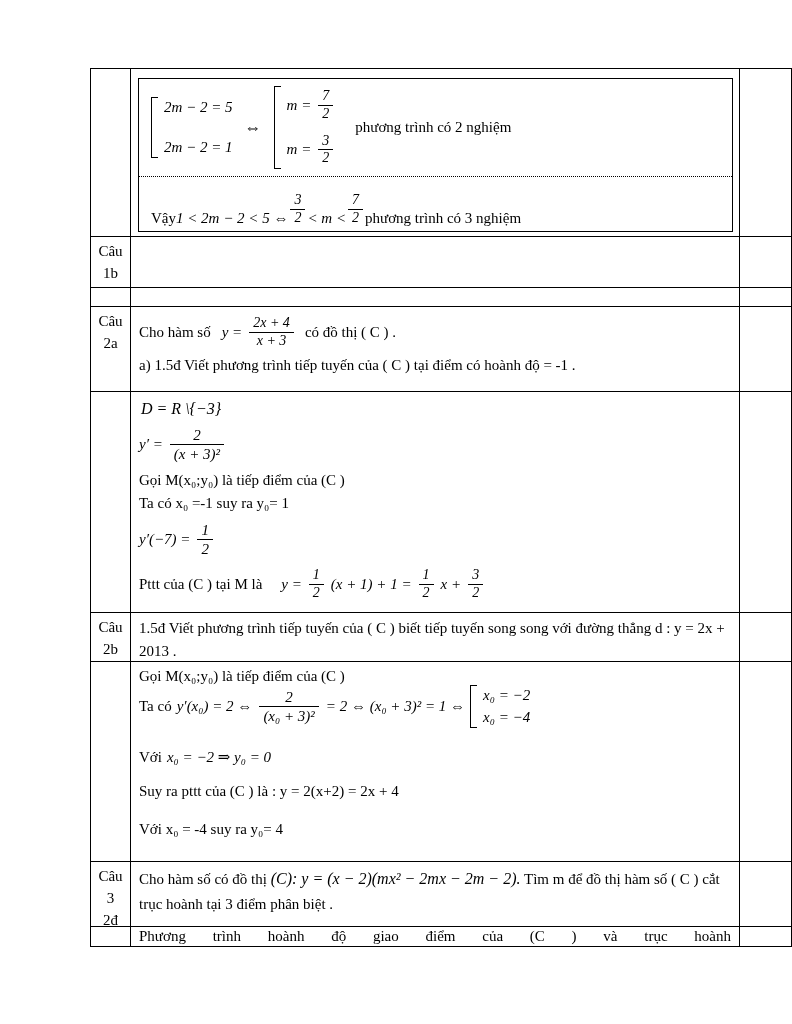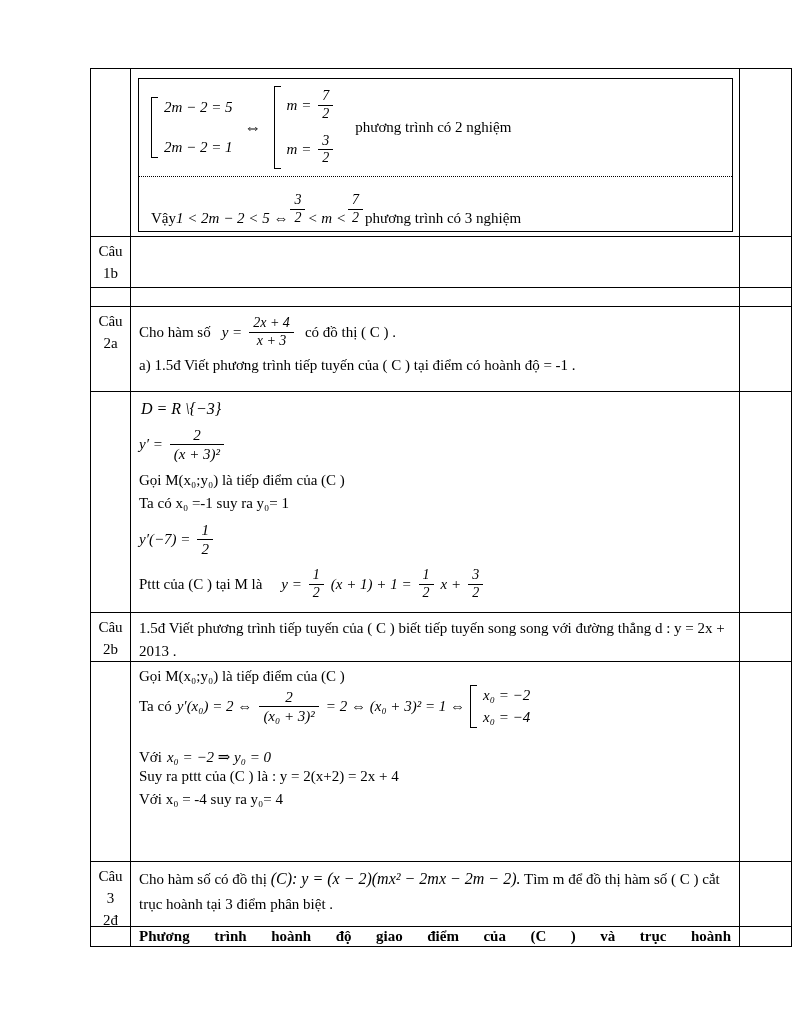--- a/index.html
+++ b/index.html
@@ -14,21 +14,21 @@
     position: absolute; left: 90px; top: 68px; width: 702px;
     border-top: 1px solid #000; border-left: 1px solid #000;
   }
   .tr { display: flex; }
   .td { border-right: 1px solid #000; border-bottom: 1px solid #000; overflow: hidden; }
   .c1 { width: 40px; flex: none; }
   .c2 { flex: 1 1 auto; min-width: 0; }
   .c3 { width: 52px; flex: none; }
   .r1 { height: 168px; } .r2 { height: 51px; } .r3 { height: 19px; }
   .r4 { height: 85px; }  .r5 { height: 221px; } .r6 { height: 49px; }
-  .r7 { height: 200px; } .r8 { height: 65px; }  .r9 { height: 20px; font-weight: bold; }
+  .r7 { height: 200px; } .r8 { height: 65px; }  .r9 { height: 20px; }
 
   .cau { text-align: center; font-size: 15px; line-height: 1.45; padding-top: 4px; }
   .content { padding: 2px 8px; font-size: 15px; }
   .txt { font-style: normal; }
   .math { font-style: italic; }
   .iff { font-style: normal; font-size: 17px; }
 
   .mline { display: flex; align-items: center; gap: 5px; flex-wrap: wrap; }
 
   .frac { display: inline-block; text-align: center; vertical-align: middle;
@@ -215,22 +215,22 @@
             <span class="sys-col" style="gap:5px">
               <span class="math">x₀ = −2</span>
               <span class="math">x₀ = −4</span>
             </span>
           </span>
         </div>
         <div class="mline" style="margin-top:20px">
           <span class="txt">Với</span>
           <span class="math">x₀ = −2 ⇒ y₀ = 0</span>
         </div>
-        <div class="txt" style="margin-top:2px">Suy ra pttt của (C ) là : y = 2(x+2) = 2x + 4</div>
-        <div class="txt" style="margin-top:6px">Với x₀ = -4 suy ra y₀= 4</div>
+        <div class="txt" style="margin-top:17px">Suy ra pttt của (C ) là : y = 2(x+2) = 2x + 4</div>
+        <div class="txt" style="margin-top:21px">Với x₀ = -4 suy ra y₀= 4</div>
       </div>
       <div class="td c3"></div>
     </div>
 
     <div class="tr r8">
       <div class="td c1 cau">
         <div>Câu</div>
         <div>3</div>
         <div>2đ</div>
       </div>

